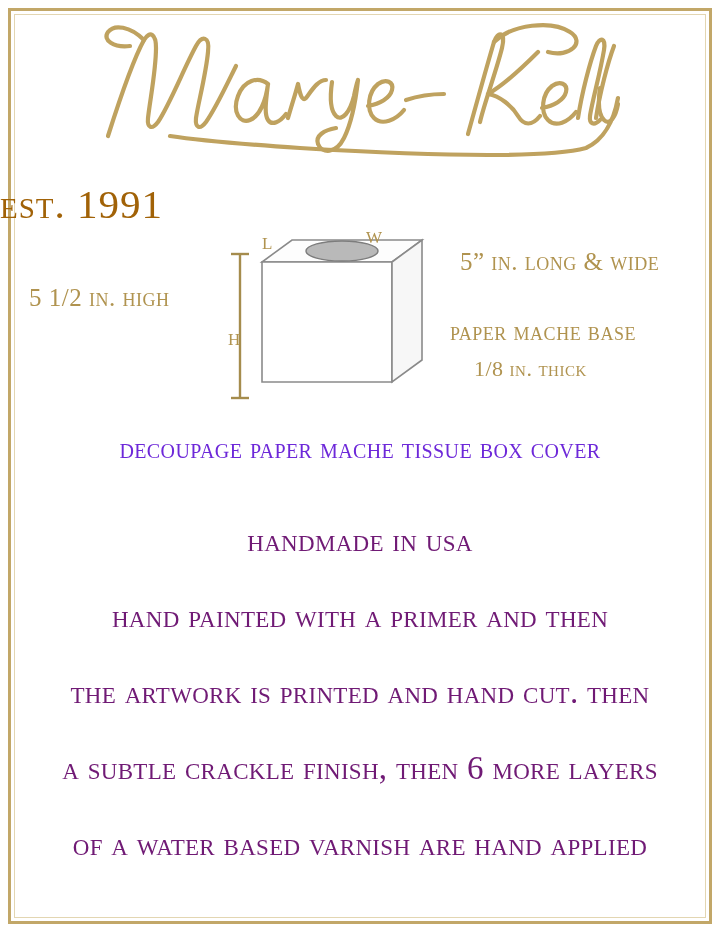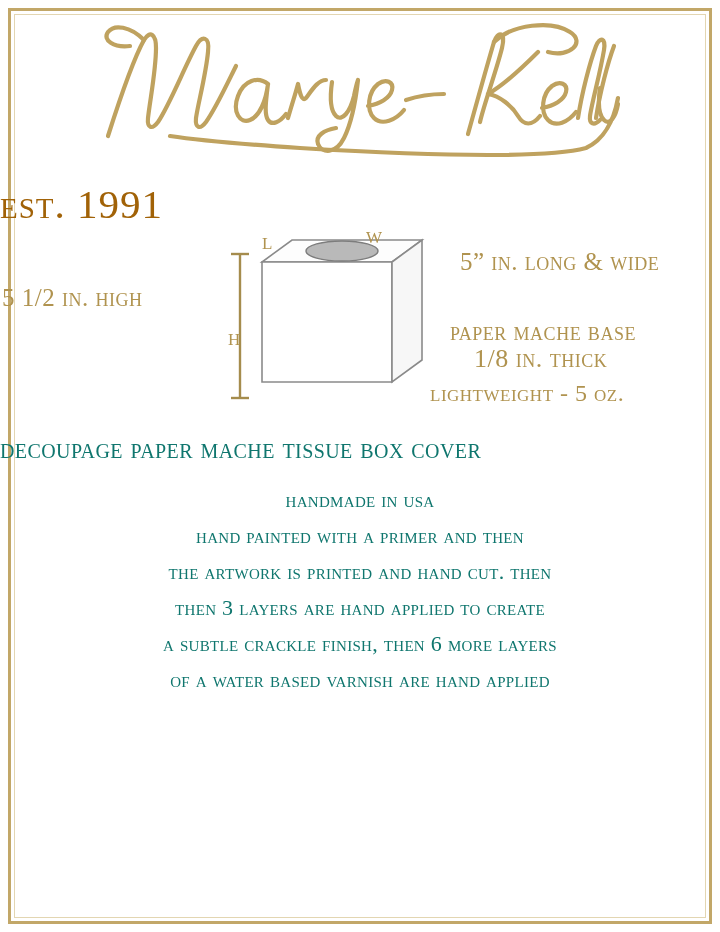--- a/index.html
+++ b/index.html
@@ -80,54 +80,55 @@
     position: absolute;
     font-family: "Liberation Serif", serif;
     color: #b0934f;
     font-variant: small-caps;
     text-transform: lowercase;
     white-space: nowrap;
   }
   .lbl-L  { left: 262px; top: 6px;   font-size: 24px; letter-spacing: .5px; }
   .lbl-W  { left: 366px; top: 0px;   font-size: 24px; letter-spacing: .5px; }
   .lbl-H  { left: 228px; top: 102px; font-size: 24px; letter-spacing: .5px; }
-  .lbl-high { left: 2px; top: 62px; font-size: 25px; letter-spacing: .5px; }
+  .lbl-high { left: 29px; top: 62px; font-size: 25px; letter-spacing: .5px; }
   .lbl-longwide { left: 444px; top: 26px; font-size: 25px; letter-spacing: .5px; margin-left: 16px; }
   .lbl-pmb { left: 450px; top: 96px; font-size: 25px; letter-spacing: .5px; }
-  .lbl-thick { left: 474px; top: 122px; font-size: 26px; letter-spacing: .5px; }
+  .lbl-thick { left: 474px; top: 134px; font-size: 22px; letter-spacing: .5px; }
   .lbl-light { left: 430px; top: 158px; font-size: 24px; letter-spacing: .5px; }
 
   
   .headline {
     position: absolute;
     left: 0;
     top: 432px;
     width: 720px;
-    text-align: left;
+    text-align: center;
     font-size: 29px;
-    color: #0f766e;
+    color: #6d28d9;
     font-variant: small-caps;
     text-transform: lowercase;
     letter-spacing: .4px;
   }
   .body-lines {
     position: absolute;
     left: 0;
     top: 482px;
     width: 720px;
     text-align: center;
   }
   .body-lines div {
-    font-size: 22px;
+    font-size: 33px;
     line-height: 36px;
-    color: #0f766e;
+    color: #701a75;
     font-variant: small-caps;
     text-transform: lowercase;
     letter-spacing: .3px;
     white-space: nowrap;
+    margin-top: 40px;
   }
 </style>
 </head>
 <body>
 
 <div class="page">
 
   <div class="frame-outer"></div>
   <div class="frame-inner"></div>
 
@@ -186,27 +187,25 @@
     </svg>
 
     <span class="lbl lbl-L">L</span>
     <span class="lbl lbl-W">W</span>
     <span class="lbl lbl-H">H</span>
 
     <span class="lbl lbl-high">5 1/2 In. High</span>
     <span class="lbl lbl-longwide">5” In. Long &amp; Wide</span>
     <span class="lbl lbl-pmb">Paper Mache Base</span>
     <span class="lbl lbl-thick">1/8 In. Thick</span>
-    <span class="lbl lbl-light">Lightweight - 5 oz.</span>
   </div>
 
   <div class="headline">Decoupage Paper mache Tissue Box Cover</div>
 
   <div class="body-lines">
     <div>Handmade In USA</div>
     <div>Hand Painted with a Primer and then</div>
     <div>The Artwork is printed and Hand Cut. then</div>
-    <div>then 3 layers  are hand applied to create</div>
     <div>a  subtle Crackle Finish, then 6 more layers</div>
     <div>of a water based Varnish are hand applied</div>
   </div>
 
 </div>
 
 </body></html>

